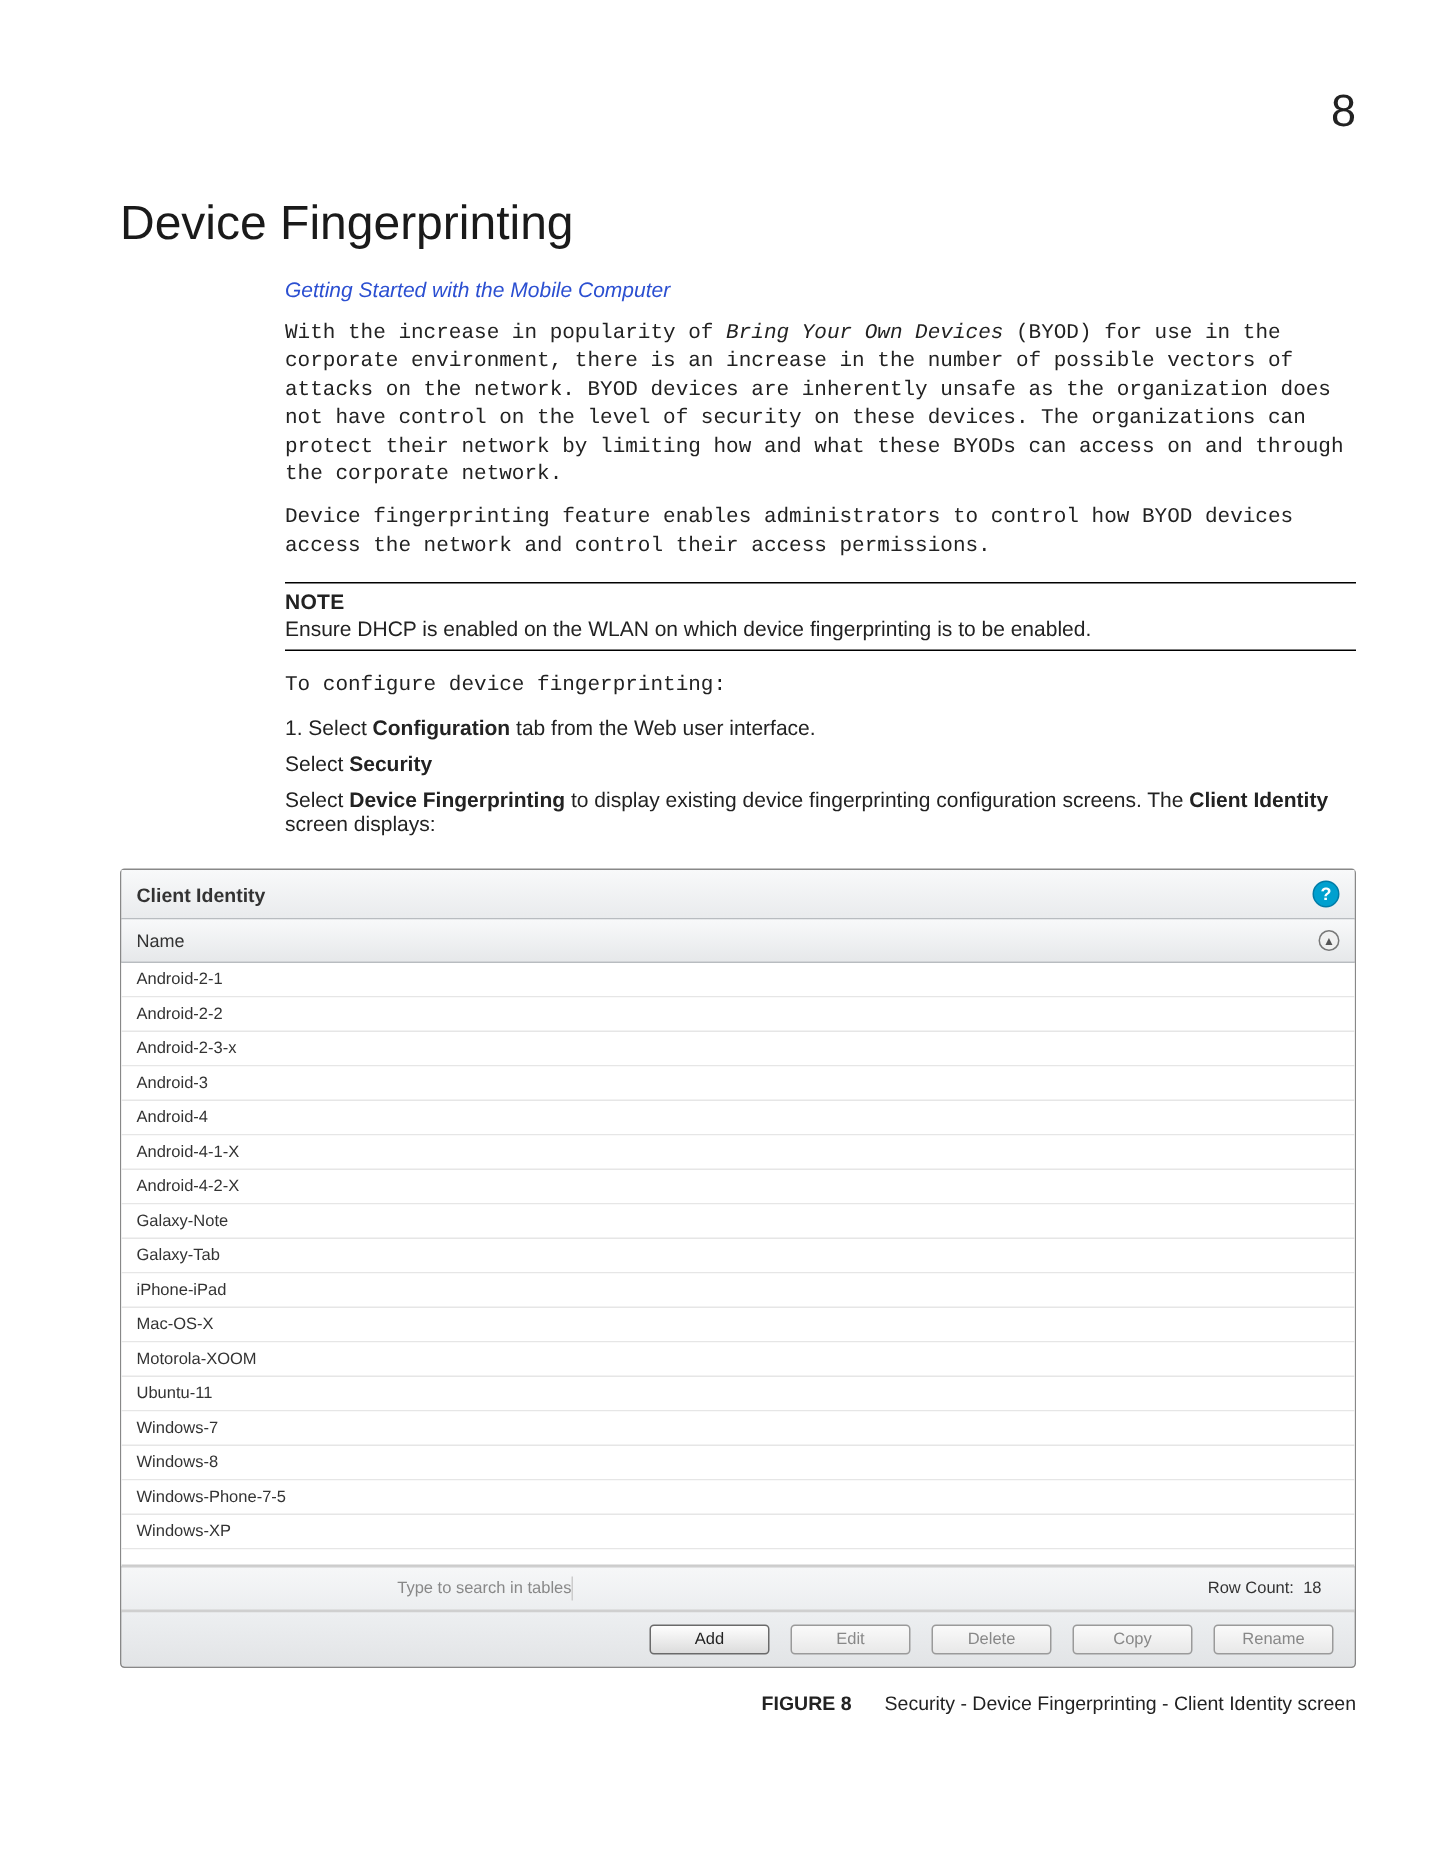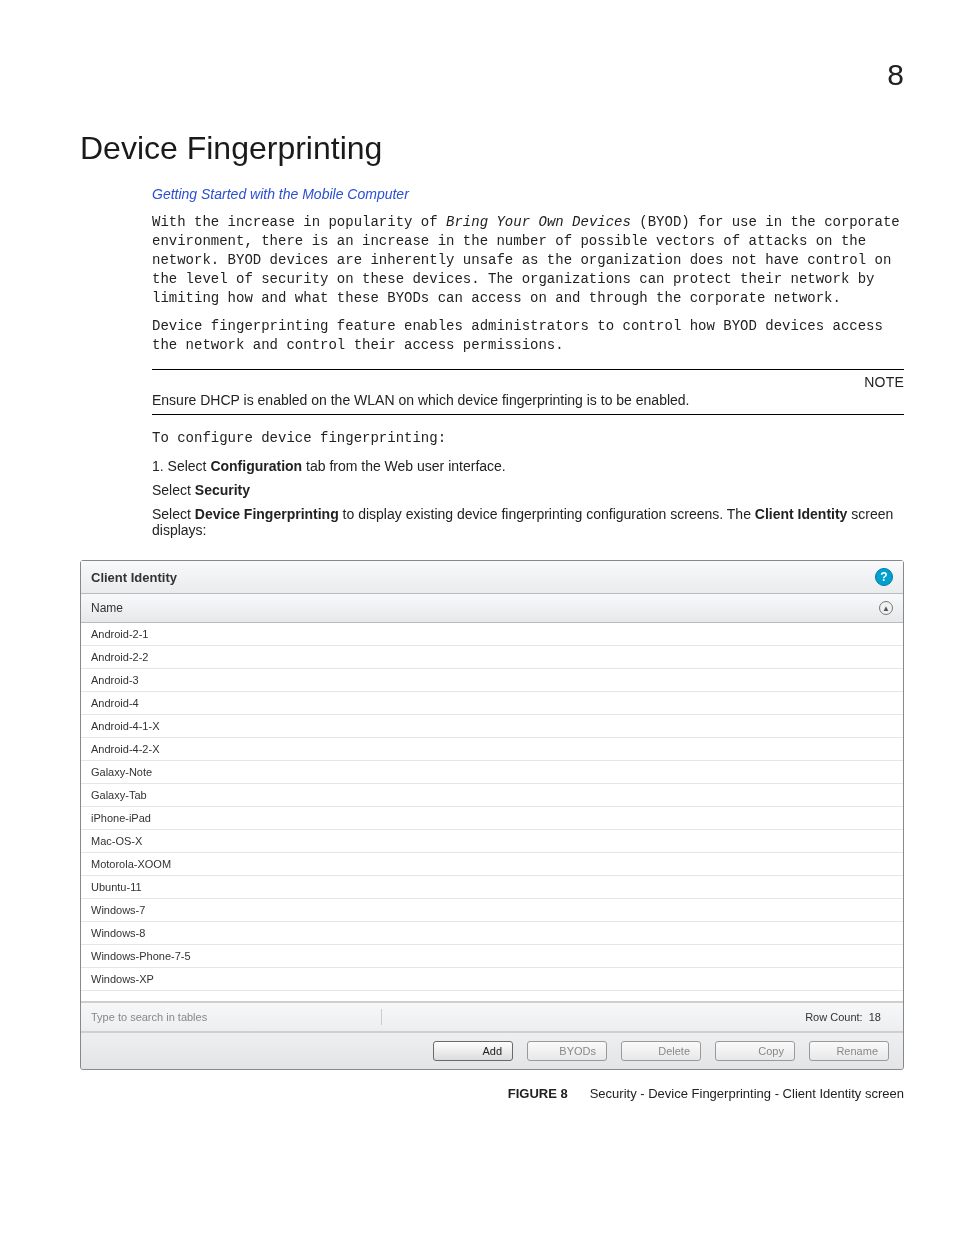--- a/index.html
+++ b/index.html
@@ -24,21 +24,21 @@
   }
   h1.title {
     font-size: 32px;
     font-weight: normal;
     margin: 80px 0 18px 0;
     font-family: "Arial Narrow", Arial, sans-serif;
     color: #1a1a1a;
     letter-spacing: 0px;
   }
   .body-indent {
-    margin-left: 72px;
+    margin-left: 110px;
   }
   a.getting {
     color: #2b4fd1;
     font-style: italic;
     font-size: 14px;
     text-decoration: none;
   }
   p.body {
     font-size: 14px;
     line-height: 1.35;
@@ -47,25 +47,24 @@
     font-family: Liberation Mono, monospace;
   }
   .italic { font-style: italic; }
   .note-block {
     border-top: 1.5px solid #000;
     border-bottom: 1.5px solid #000;
     padding: 4px 0 6px 0;
     margin: 14px 0;
   }
   .note-label {
-    font-weight: normal;
+    font-weight: bold;
     font-family: "Arial Narrow", Arial, sans-serif;
     font-size: 14px;
     letter-spacing: 0.2px;
-    text-align: right;
   }
   .step { font-size: 14px; margin: 8px 0; }
   .bold { font-weight: bold; }
 
   
   .panel {
     margin-top: 22px;
     border: 1px solid #888;
     border-radius: 3px;
     background: linear-gradient(#f3f4f6,#eceef0);
@@ -136,34 +135,35 @@
     color: #555;
     background: linear-gradient(#f6f7f8,#eceef0);
     border-top: 1px solid #cfcfcf;
     border-bottom: 1px solid #cfcfcf;
   }
   .search-left {
     width: 290px;
     border-right: 1px solid #ccc;
     color: #888;
     padding: 2px 0;
+    text-align: right;
   }
   .rowcount { color: #333; font-size: 11px; padding-right: 12px;}
   .btn-bar {
     display: flex;
     justify-content: flex-end;
     gap: 14px;
     padding: 8px 14px;
     background: linear-gradient(#edeff1,#e2e4e6);
     border-top: 1px solid #cfcfcf;
     border-radius: 0 0 3px 3px;
   }
   .btn {
     min-width: 58px;
-    text-align: right;
+    text-align: center;
     font-size: 11px;
     padding: 3px 10px;
     border: 1px solid #9a9a9a;
     border-radius: 3px;
     color: #888;
     background: linear-gradient(#fafafa,#e8e8e8);
   }
   .btn.primary {
     color: #222;
     border-color: #6a6a6a;
@@ -220,20 +220,21 @@
       <span>Client Identity</span>
       <span class="help-icon">?</span>
     </div>
     <div class="col-header">
       <span>Name</span>
       <span class="sort-icon">▲</span>
     </div>
     <div class="rows">
       <div class="row">Android-2-1</div>
       <div class="row">Android-2-2</div>
+      <div class="row">Android-2-3-x</div>
       <div class="row">Android-3</div>
       <div class="row">Android-4</div>
       <div class="row">Android-4-1-X</div>
       <div class="row">Android-4-2-X</div>
       <div class="row">Galaxy-Note</div>
       <div class="row">Galaxy-Tab</div>
       <div class="row">iPhone-iPad</div>
       <div class="row">Mac-OS-X</div>
       <div class="row">Motorola-XOOM</div>
       <div class="row">Ubuntu-11</div>
@@ -244,21 +245,21 @@
       <div class="spacer-row"></div>
     </div>
     <div class="search-bar">
       <div class="search-left">Type to search in tables</div>
       <div class="rowcount">
         <span>Row Count:</span>&nbsp;&nbsp;<span>18</span>
       </div>
     </div>
     <div class="btn-bar">
       <div class="btn primary">Add</div>
-      <div class="btn">BYODs</div>
+      <div class="btn">Edit</div>
       <div class="btn">Delete</div>
       <div class="btn">Copy</div>
       <div class="btn">Rename</div>
     </div>
   </div>
 
   <div class="figcap">
     <span class="fignum">FIGURE 8</span><span>Security - Device Fingerprinting - Client Identity screen</span>
   </div>
 </div>

